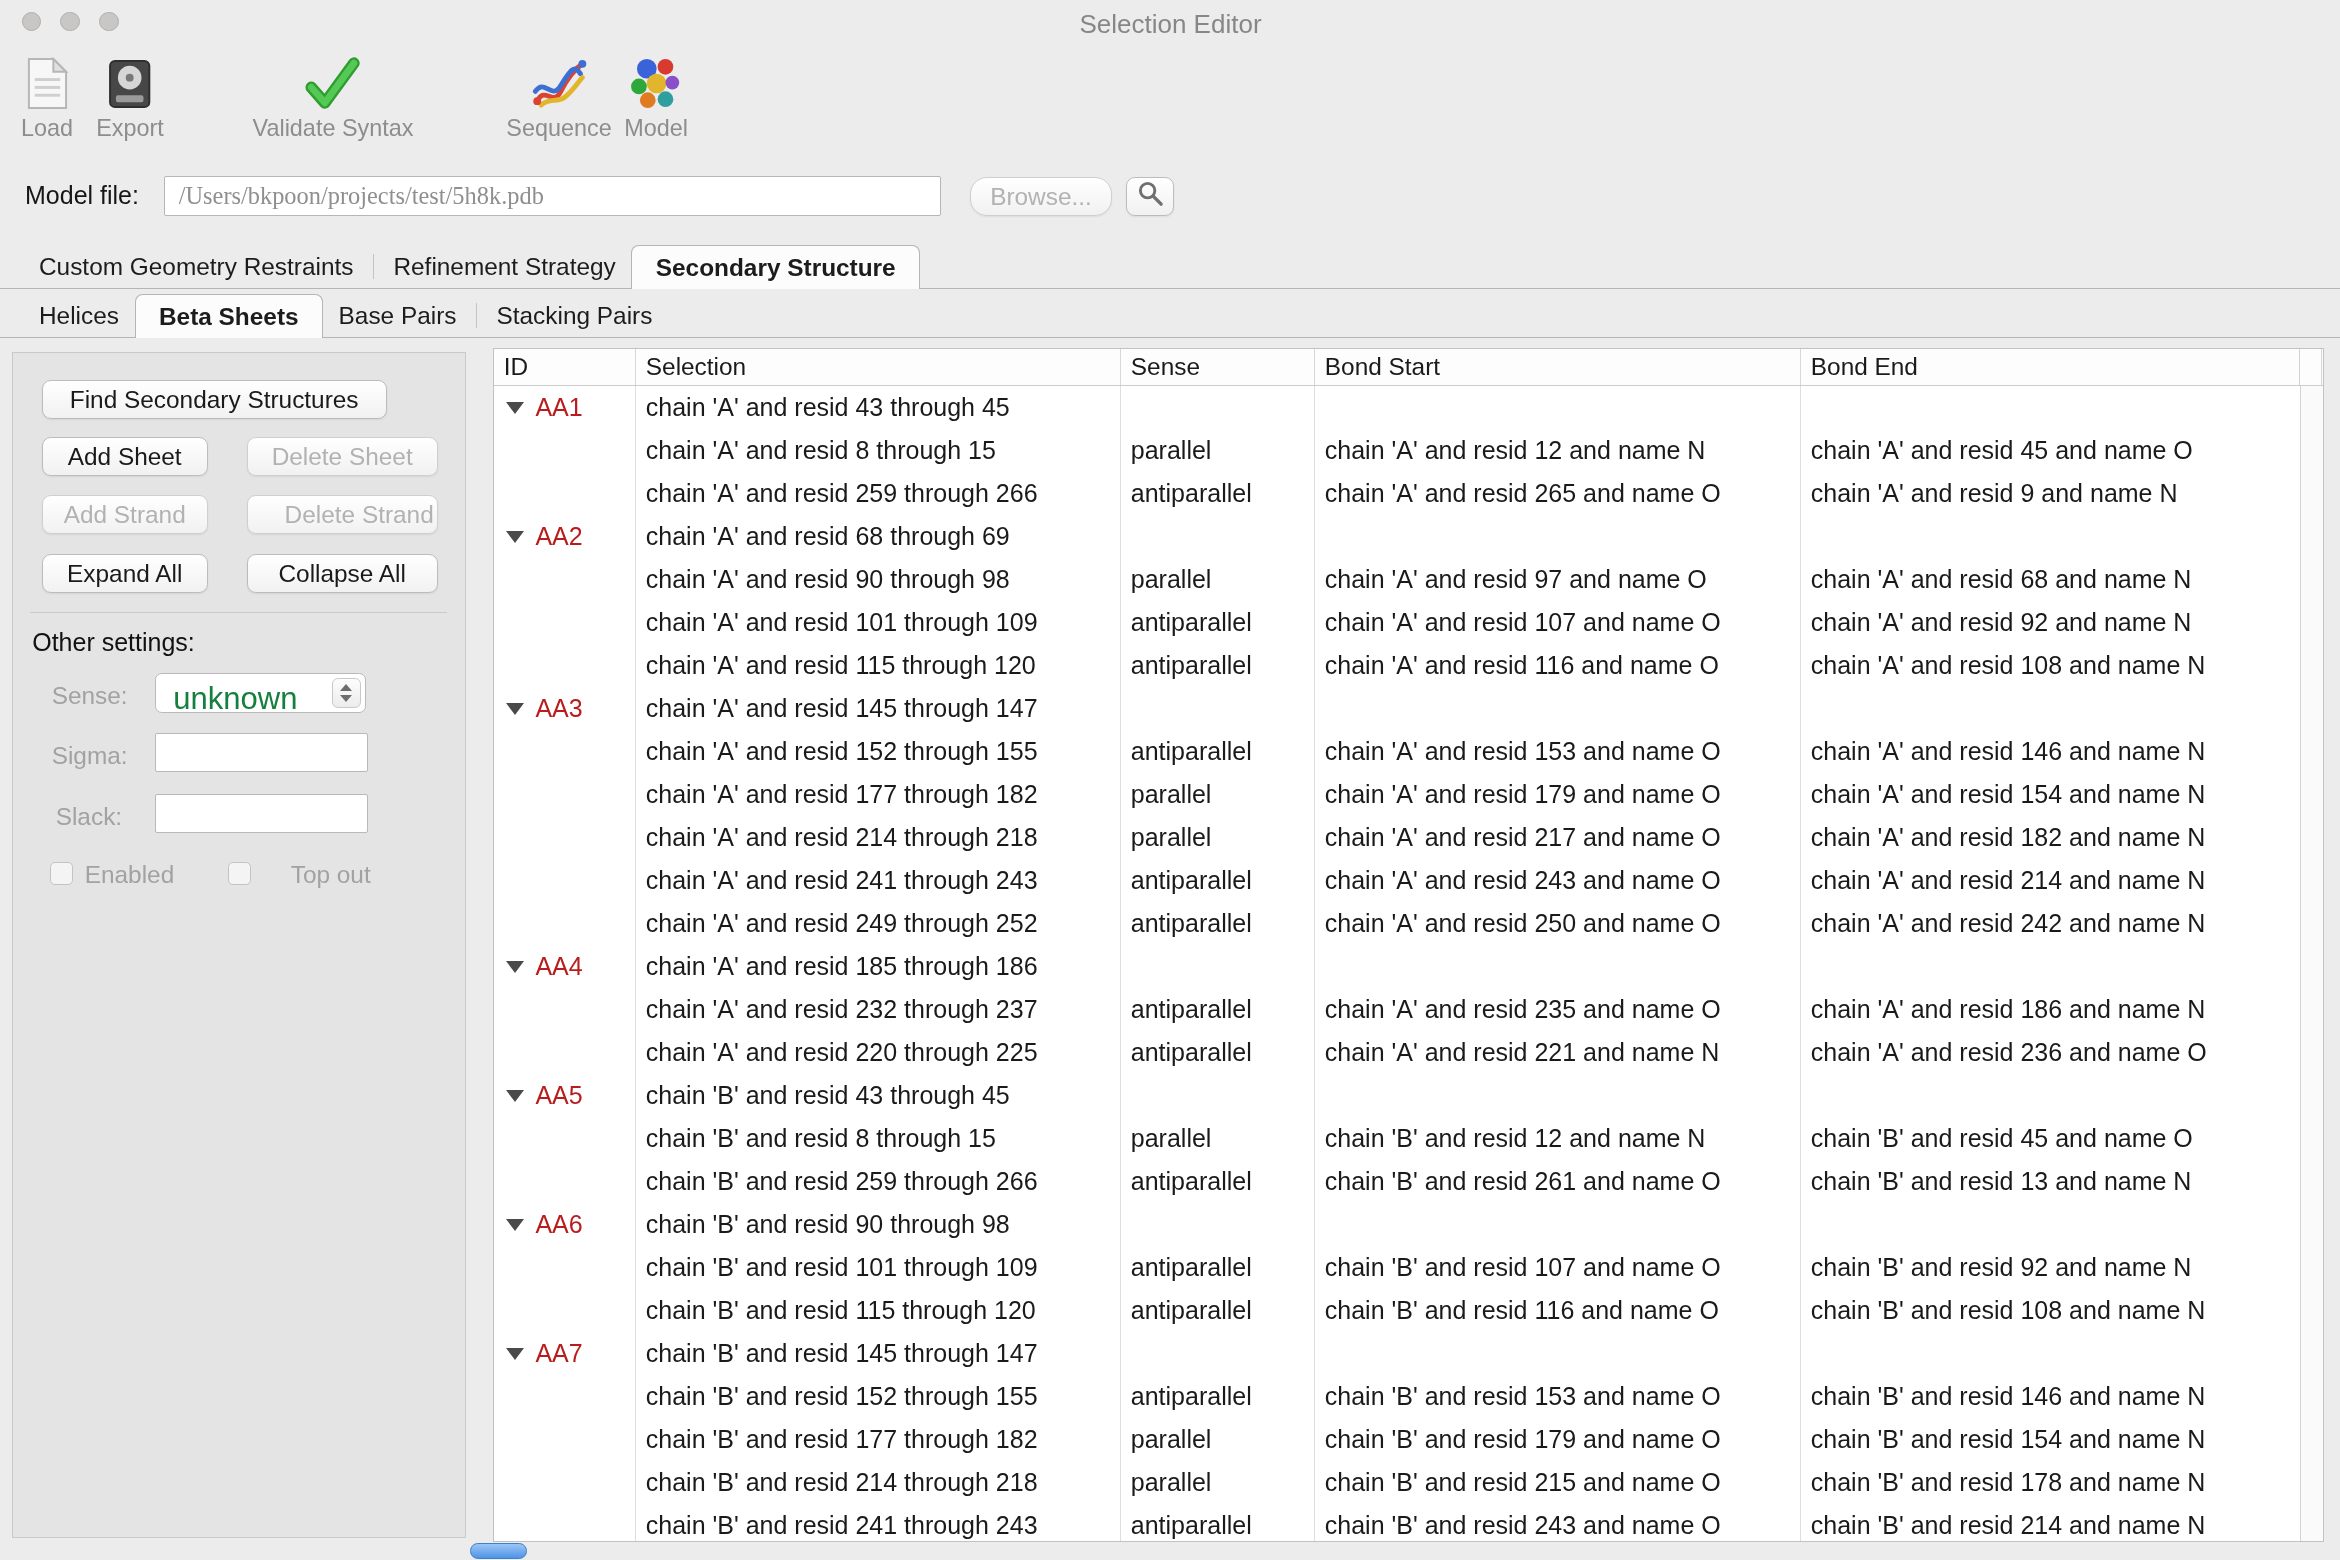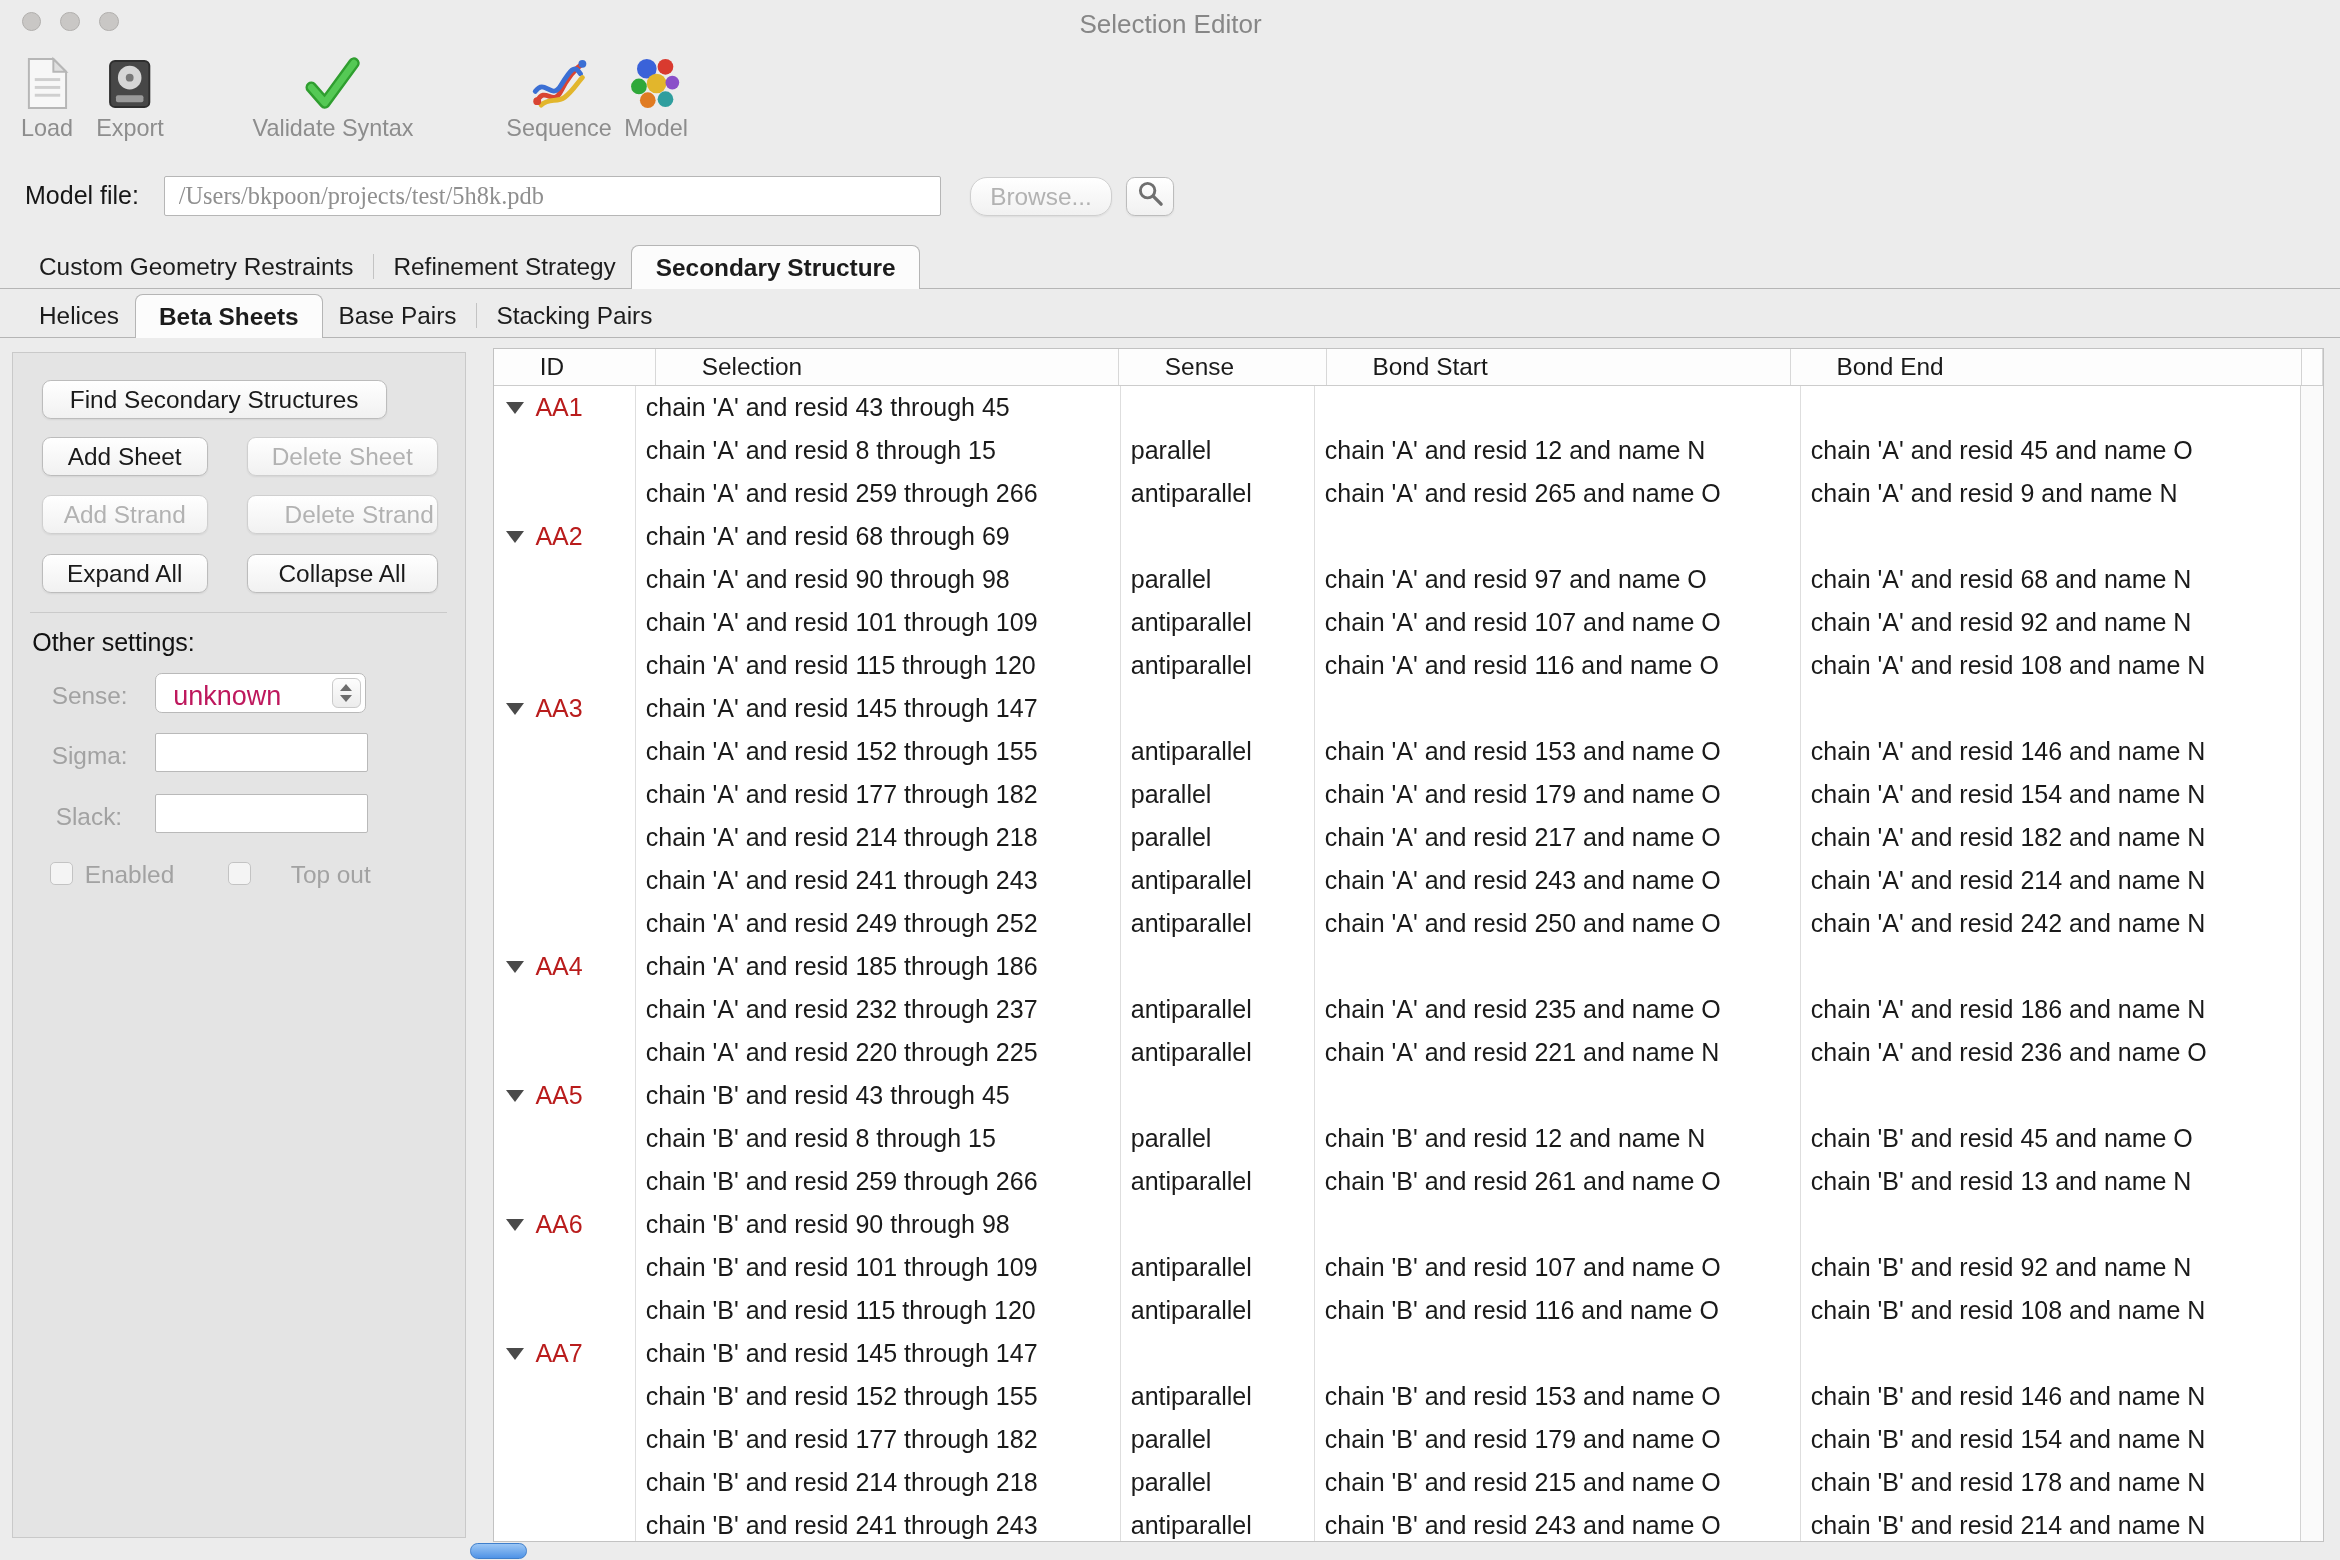--- a/index.html
+++ b/index.html
@@ -62,42 +62,42 @@
   .field-label { position:absolute; font-size:24.4px; color:#a2a2a2; }
   #sense-label { left:39px; top:329px; }
   #sigma-label { left:39px; top:389px; }
   #slack-label { left:43px; top:450px; }
   .text-field { position:absolute; background:#ffffff; border:1px solid #b9b9b9;
                 border-radius:2px; font-size:24.4px; font-family:inherit; padding:0 11.7px; color:#333; }
   #sigma-input { left:142px; top:380px; width:213px; height:39px; }
   #slack-input { left:142px; top:441px; width:213px; height:39px; }
   .dropdown { position:absolute; left:142px; top:320px; width:211px; height:40px;
               background:#ffffff; border:1px solid #b9b9b9; border-radius:6.8px; }
-  .dd-value { position:absolute; left:17.6px; top:6.8px; font-size:27px; color:#be185d; }
+  .dd-value { position:absolute; left:17.6px; top:6.8px; font-size:31px; color:#15803d; }
   .dd-stepper { position:absolute; right:3.9px; top:3.9px; bottom:3.9px; width:29px;
                 display:flex; flex-direction:column; align-items:center; justify-content:center;
                 background:linear-gradient(#fdfdfd,#ececec); border:1px solid #c9c9c9; border-radius:5.9px; }
   .chev { width:0; height:0; border-left:6.8px solid transparent; border-right:6.8px solid transparent; }
   .chev.up { border-bottom:7.8px solid #6d6d6d; margin-bottom:4.9px; }
   .chev.down { border-top:7.8px solid #6d6d6d; }
   .checkbox { position:absolute; width:23.4px; height:23.4px; background:#f4f4f4;
               border:1px solid #c3c3c3; border-radius:4.9px; }
   #cb-enabled { left:37px; top:509px; }
   #cb-topout { left:215px; top:509px; }
   .cb-label { position:absolute; font-size:24.4px; color:#a2a2a2; top:508px; }
   #cb-enabled-label { left:72px; }
   #cb-topout-label { left:250px;margin-left:28px; }
 
   
   #sheet-table { position:absolute; left:493px; top:348px; width:1831px; height:1194px;
                  background:#ffffff; border:1px solid #c2c2c2; }
   .t-header { display:flex; height:37px; border-bottom:1px solid #cccccc;
               font-size:24.4px; background:#fdfdfd; }
   .hcell { line-height:36px; padding-left:9.8px; border-right:1px solid #d8d8d8;
-           overflow:hidden; white-space:nowrap;margin-left:36px; }
+           overflow:hidden; white-space:nowrap; }
   .h-id{width:142px} .h-sel{width:485px} .h-sense{width:194px} .h-bs{width:486px}
   .h-be{width:498px; border-right:none}
   .h-corner{width:23.4px; border-left:1px solid #d3d3d3}
   .t-body { position:absolute; left:0; top:37px; bottom:0; width:1805px; overflow:hidden; }
   .t-row { display:flex; height:43px; font-size:25px; }
   .t-cell { line-height:43px; padding-left:9.8px; border-right:1px solid #dedede;
             overflow:hidden; white-space:nowrap; }
   .c-id { width:142px; display:flex; align-items:center; padding-left:11.7px; }
   .c-sel { width:485px; } .c-sense { width:194px; } .c-bs { width:486px; }
   .c-be { width:498px; border-right:none; }

